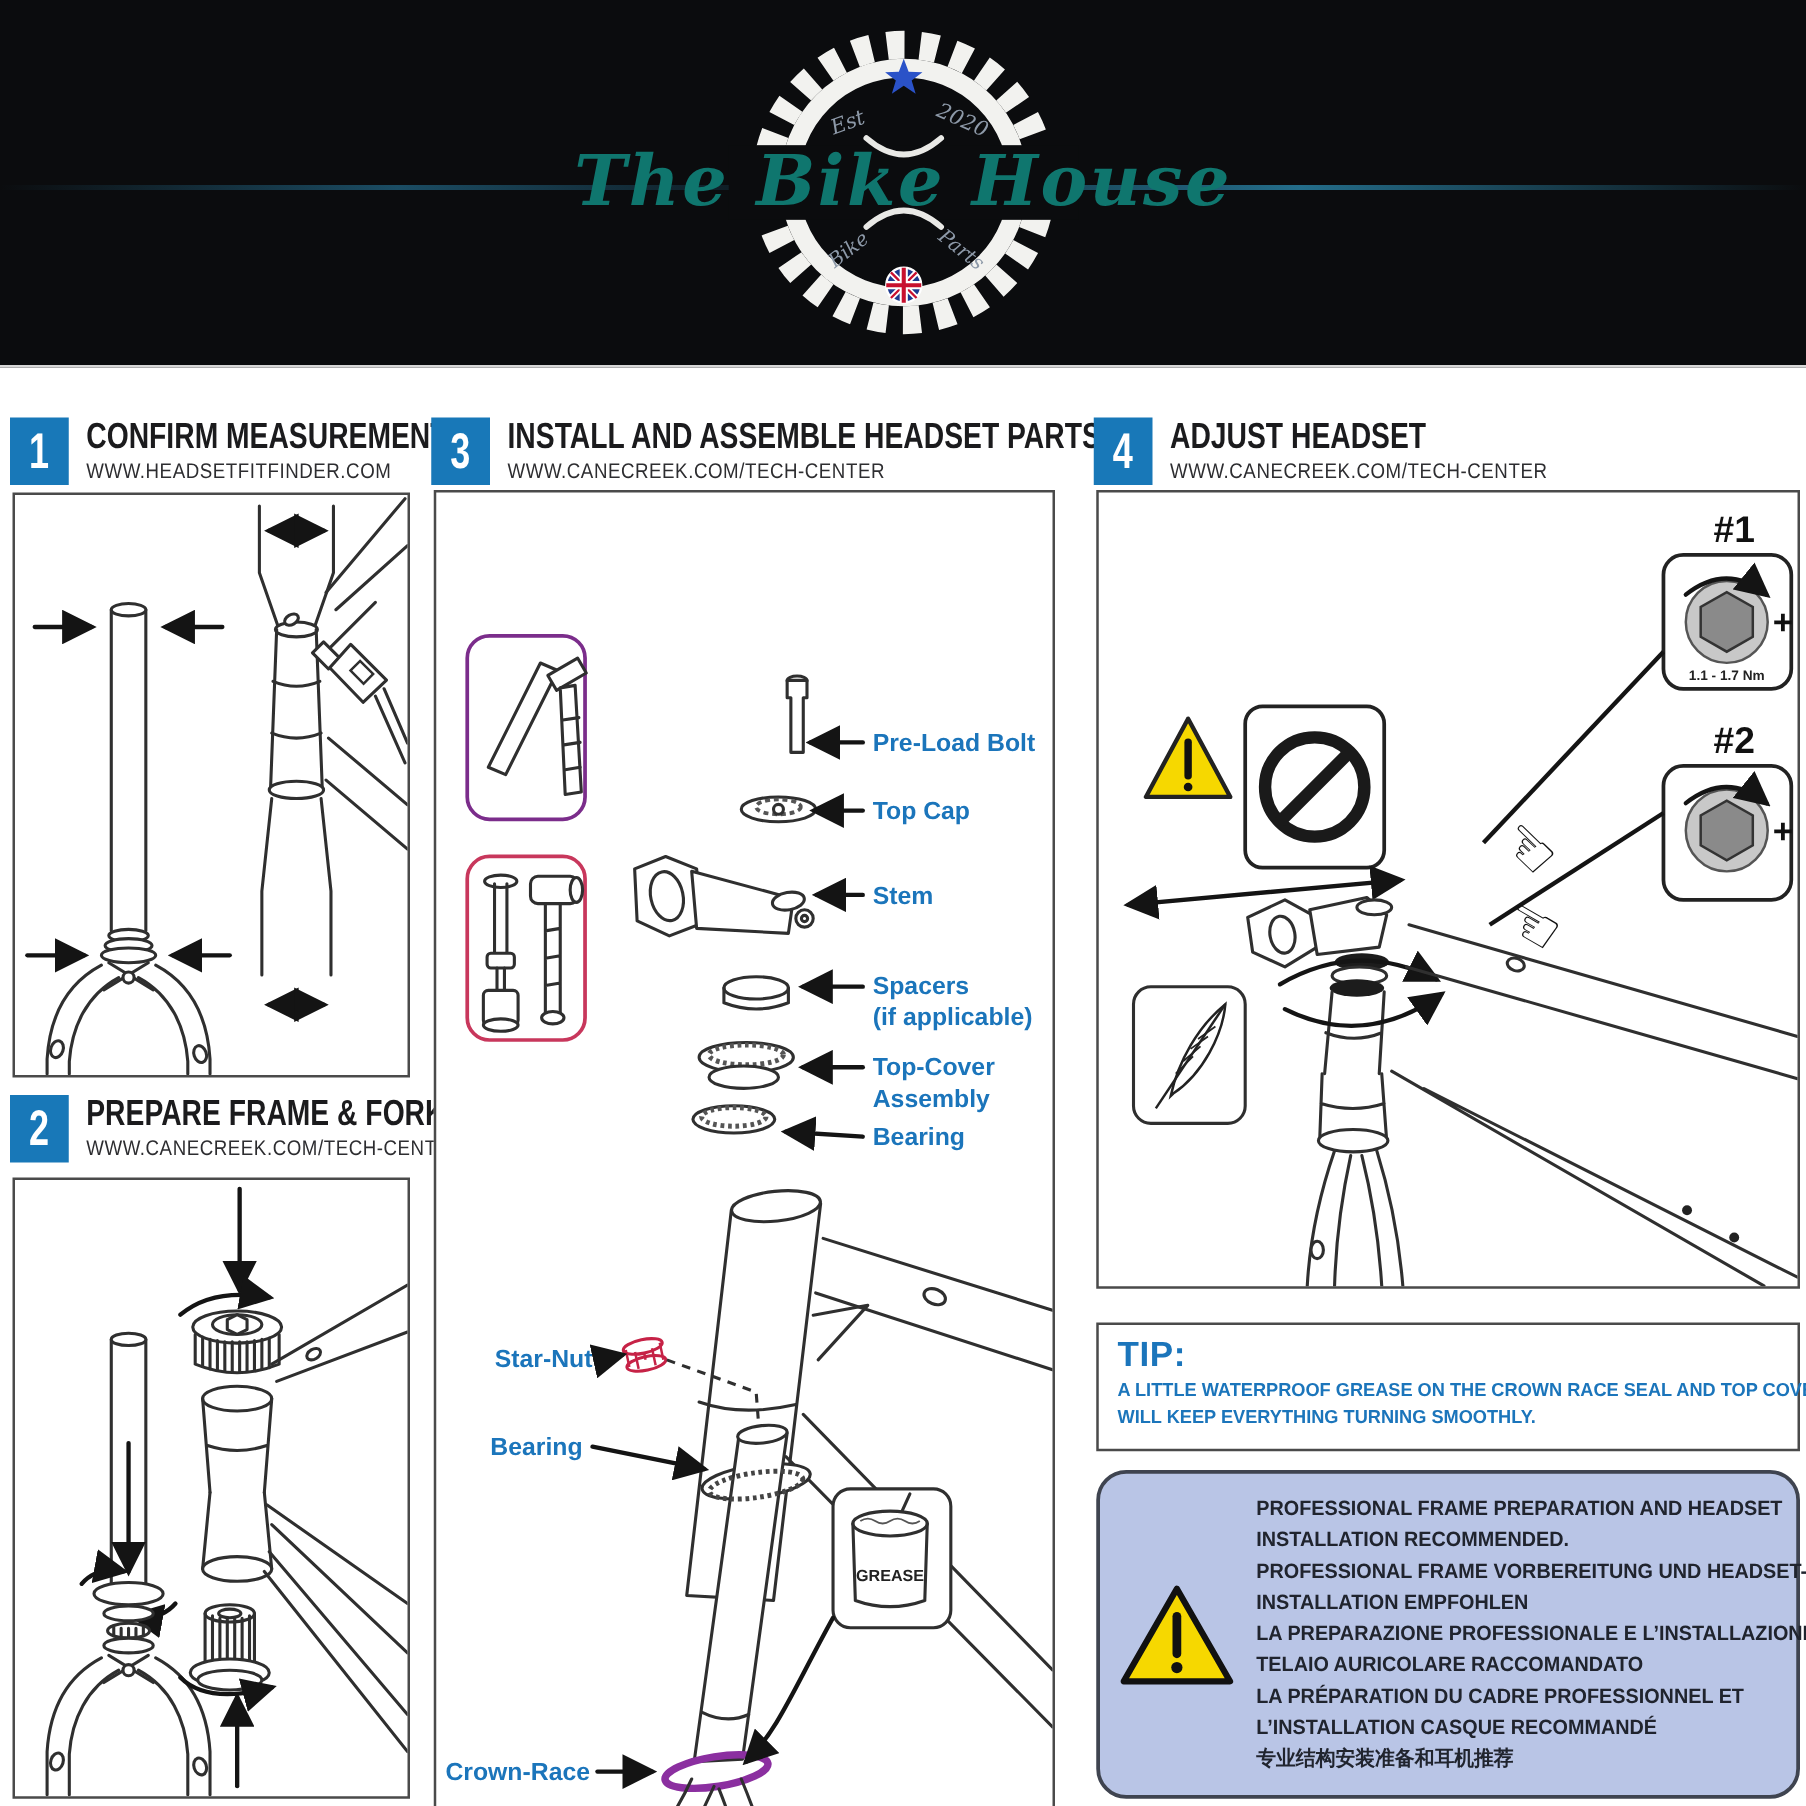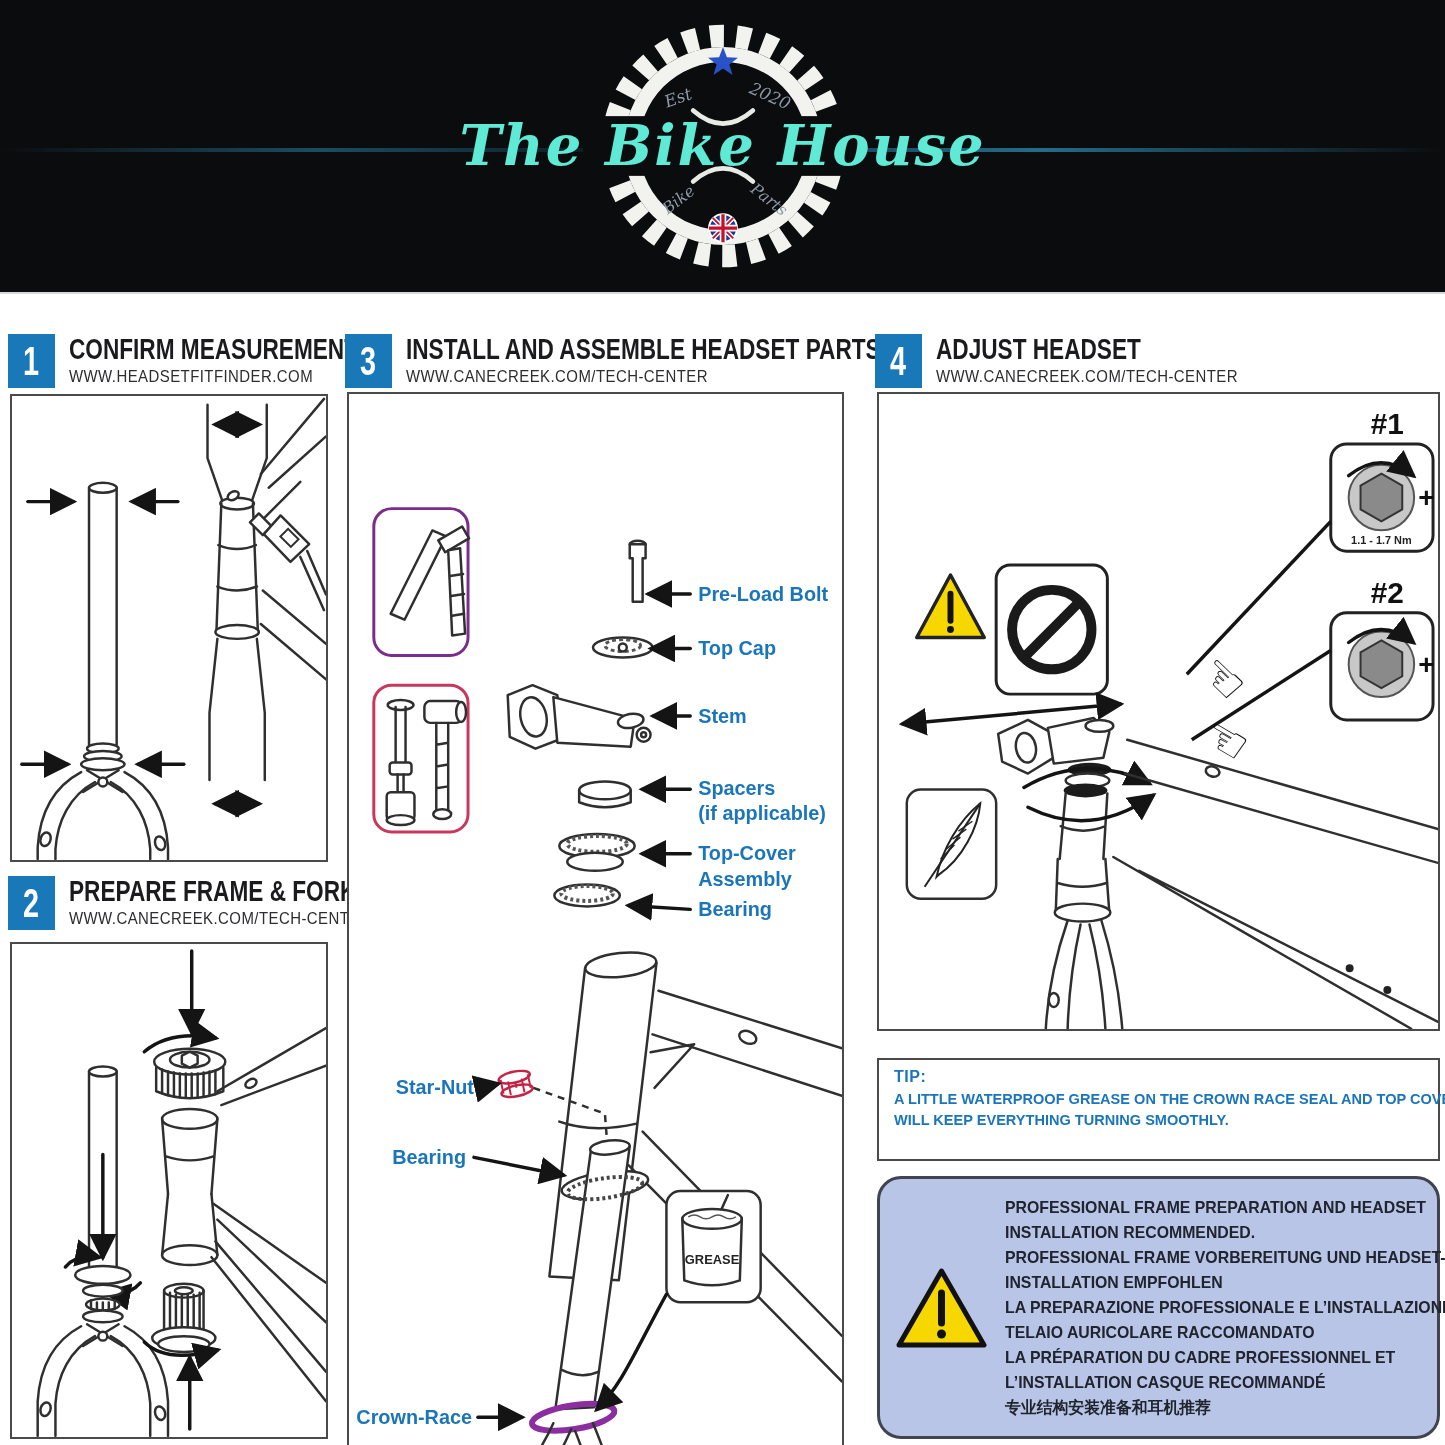--- a/index.html
+++ b/index.html
@@ -4,35 +4,35 @@
 <style>
   html,body{margin:0;padding:0;background:#fff;}
   .page{position:relative;width:1445px;height:1445px;background:#fff;overflow:hidden;
         font-family:"Liberation Sans",sans-serif;color:#1d1d1f;}
   
   .banner{position:absolute;left:0;top:0;width:1445px;height:292px;background:#0b0c0e;border-bottom:2px solid #d8d8d8;}
   .banner-line{position:absolute;left:0;top:148px;width:100%;height:4px;z-index:1;
     background:linear-gradient(90deg,rgba(30,90,110,0) 0%,rgba(40,130,170,.55) 22%,rgba(40,130,170,.12) 42%,rgba(46,150,190,.7) 72%,rgba(30,90,110,0) 100%);}
   .logo-wrap{position:absolute;left:50%;top:6px;transform:translateX(-50%);width:280px;height:280px;z-index:2;}
   .brand-script{position:absolute;left:0;top:112px;width:100%;text-align:center;z-index:3;
-    font-family:"DejaVu Serif",serif;font-style:italic;font-weight:bold;font-size:56px;color:#5eead4;letter-spacing:2px;}
+    font-family:"DejaVu Serif",serif;font-style:italic;font-weight:bold;font-size:56px;color:#0f766e;letter-spacing:2px;}
   
   .sec-head{position:absolute;display:flex;gap:14px;align-items:flex-start;}
   .sec-num{width:47px;height:54px;background:#1878b8;color:#fff;display:flex;align-items:center;justify-content:center;
            font-size:40px;font-weight:bold;flex:0 0 auto;}
   .sec-num span{display:inline-block;transform:scaleX(.72);}
   .sec-title{font-size:29px;font-weight:bold;color:#1b1b1d;white-space:nowrap;transform:scaleX(.78);transform-origin:left top;line-height:1.05;}
   .sec-url{font-size:17px;color:#2d2d30;white-space:nowrap;transform:scaleX(.88);transform-origin:left top;margin-top:3px;letter-spacing:.5px;}
   
   .dbox{position:absolute;border:2px solid #4a4a4a;background:#fff;box-sizing:border-box;}
   .dbox svg{display:block;width:100%;height:100%;}
   
   .tip-box{position:absolute;left:877px;top:1058px;width:563px;height:103px;border:2px solid #4a4a4a;background:#fff;
            box-sizing:border-box;padding:8px 15px;}
-  .tip-head{color:#1b75bb;font-size:16px;font-weight:bold;letter-spacing:.5px;}
+  .tip-head{color:#1b75bb;font-size:28px;font-weight:bold;letter-spacing:.5px;}
   .tip-line{color:#1b75bb;font-size:15px;font-weight:bold;white-space:nowrap;margin-top:4px;transform:scaleX(.97);transform-origin:left top;}
   .notice-box{position:absolute;left:877px;top:1176px;width:563px;height:263px;background:#b9c5e6;border:3px solid #3f4450;
               border-radius:24px;box-sizing:border-box;display:flex;align-items:center;gap:16px;padding:14px 16px 14px 14px;}
   .notice-tri{flex:0 0 auto;}
   .notice-lines{flex:1;}
   .notice-line{font-size:16.5px;font-weight:bold;color:#20242e;white-space:nowrap;line-height:1.52;transform:scaleX(.96);transform-origin:left top;}
   
   .ln{fill:none;stroke:#2f2f2f;stroke-width:2.5;stroke-linecap:round;stroke-linejoin:round;}
   .fw{fill:#ffffff;stroke:#2f2f2f;stroke-width:2.5;stroke-linejoin:round;}
   .arr{fill:none;stroke:#141414;stroke-width:3.5;stroke-linecap:round;}

